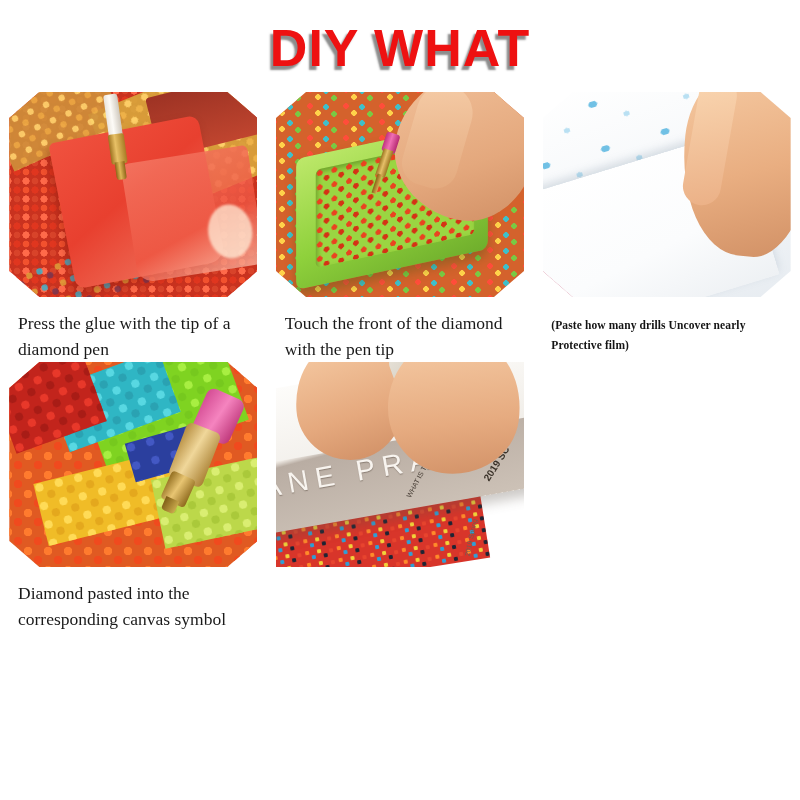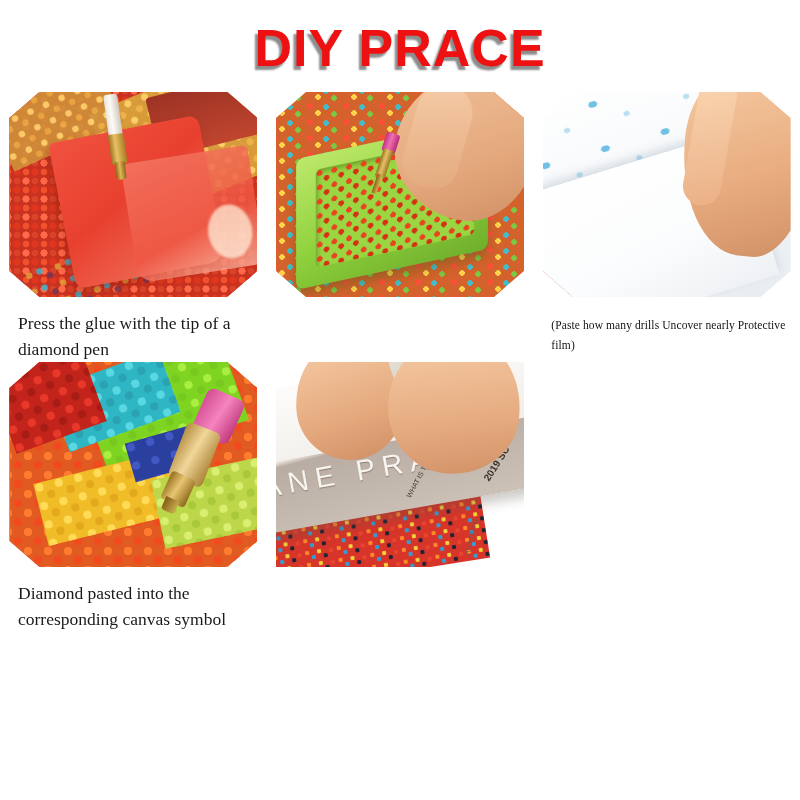--- a/index.html
+++ b/index.html
@@ -466,31 +466,31 @@
     font-size: 17.5px;
     line-height: 1.46;
     color: #1a1a1a;
     font-family: "Liberation Serif", "DejaVu Serif", serif;
   }
   .row2 .caption { }
   .caption .sub {
     display: block;
     margin-top: 4px;
     font-size: 11.5px;
-    font-weight: 400;
+    font-weight: 700;
     line-height: 1.75;
     letter-spacing: .1px;
     color: #141414;
   }
 </style>
 </head>
 <body>
 
 <div class="title-wrap">
-  <div class="title">DIY PRACE</div>
+  <div class="title">DIY WHAT</div>
 </div>
 
 <div class="grid">
 
   <div class="row row1">
 
     <div class="cell">
       <div class="photo">
         <div class="layer beads p1-bg"></div>
         <div class="p1-yellow"></div>
@@ -516,20 +516,21 @@
           <div class="p2-drills"></div>
         </div>
         <div class="p2-hand"></div>
         <div class="p2-finger"></div>
         <div class="p2-pen">
           <div class="pink"></div>
             <div class="gold"></div>
             <div class="tip"></div>
         </div>
       </div>
+      <div class="caption">Touch the front of the diamond with the pen tip</div>
     </div>
 
     <div class="cell">
       <div class="photo">
         <div class="layer p3-bg"></div>
         <div class="p3-dots"></div>
         <div class="p3-canvas"></div>
         <div class="p3-film"></div>
         <div class="p3-hand"></div>
       </div>

